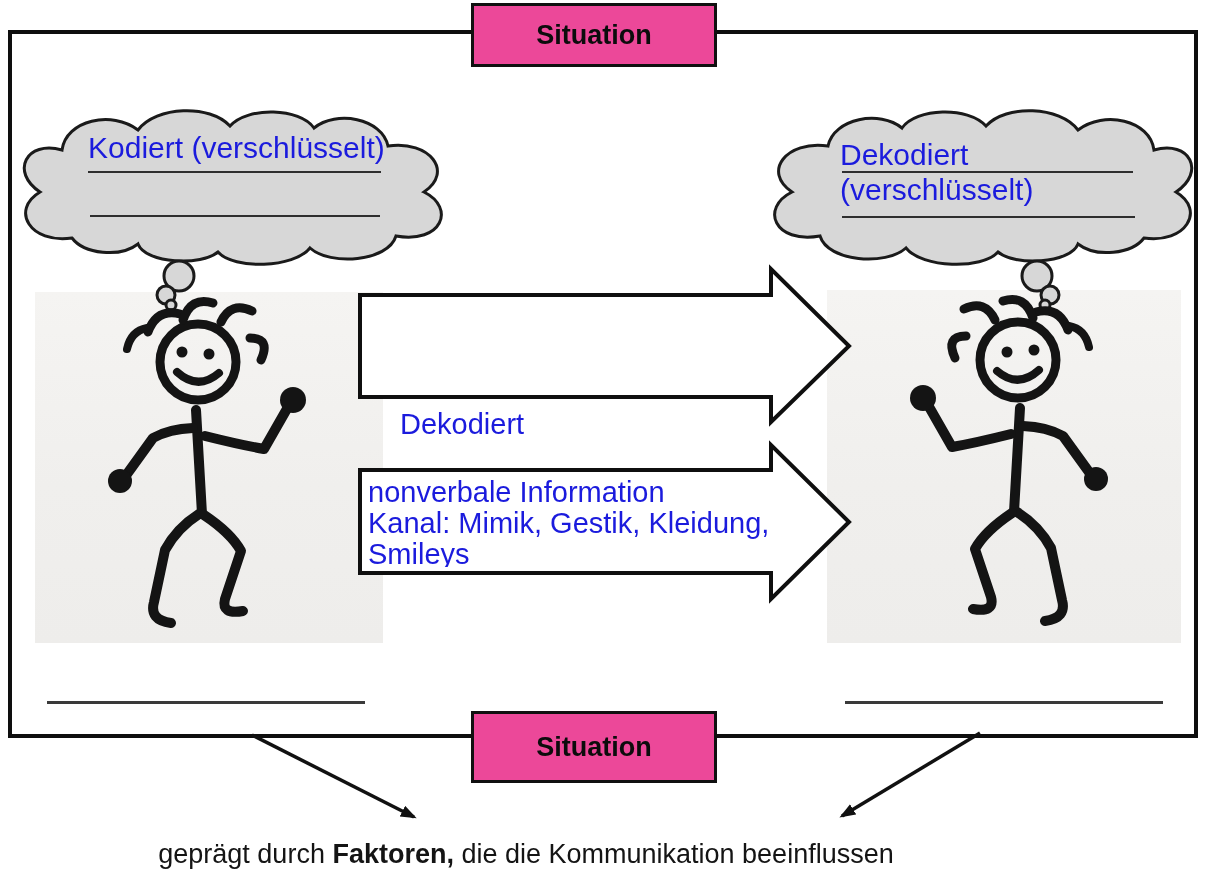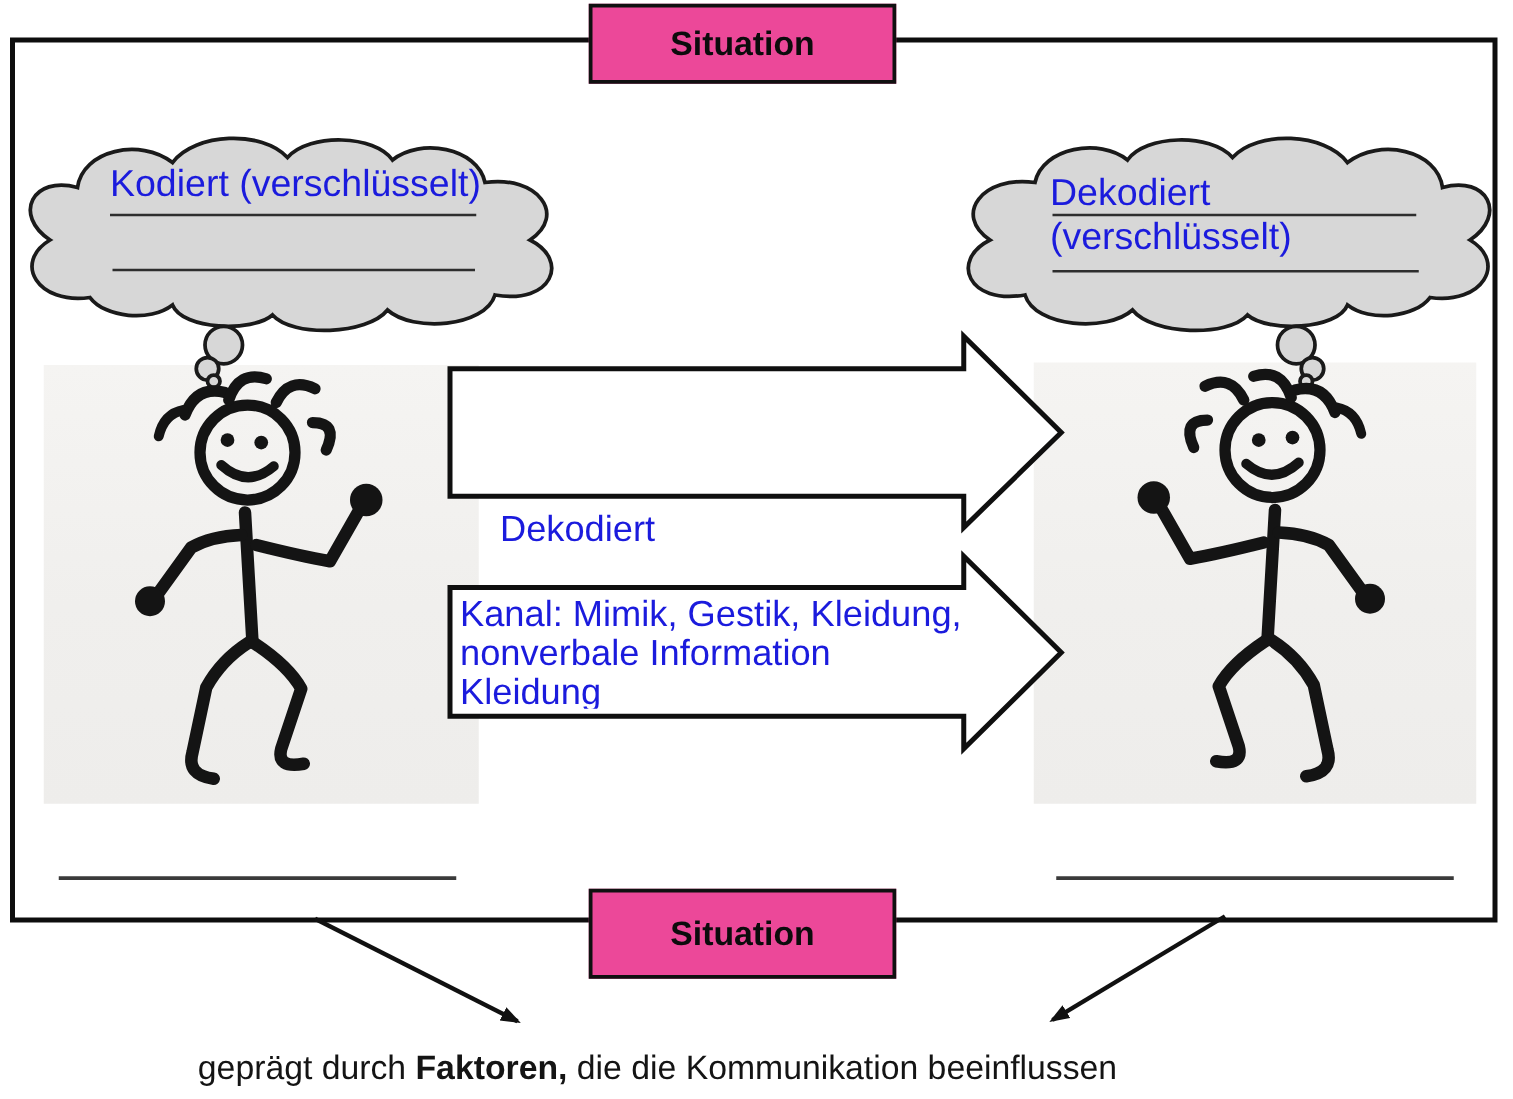--- a/index.html
+++ b/index.html
@@ -101,23 +101,23 @@
 
   <div class="abs blue cloud-blue" style="left:840px;top:138px;">Dekodiert</div>
   <div class="abs uline" style="left:842px;top:171px;width:291px;"></div>
   <div class="abs blue cloud-blue" style="left:840px;top:173px;">(verschlüsselt)</div>
   <div class="abs uline" style="left:842px;top:216px;width:293px;"></div>
 
 
   <div class="abs blue" style="left:400px;top:409px;">Dekodiert</div>
 
   <div class="abs blue" id="nonverbal-text">
+    <div>nonverbale Information</div>
     <div>Kanal: Mimik, Gestik, Kleidung,</div>
-    <div>nonverbale Information</div>
-    <div>Kleidung</div>
+    <div>Smileys</div>
   </div>
 
   <div class="abs blankline" style="left:47px;top:701px;width:318px;"></div>
   <div class="abs blankline" style="left:845px;top:701px;width:318px;"></div>
 
   <div class="abs situation-box" id="situation-top">
     <span class="situation-label">Situation</span>
   </div>
   <div class="abs situation-box" id="situation-bottom">
     <span class="situation-label">Situation</span>

